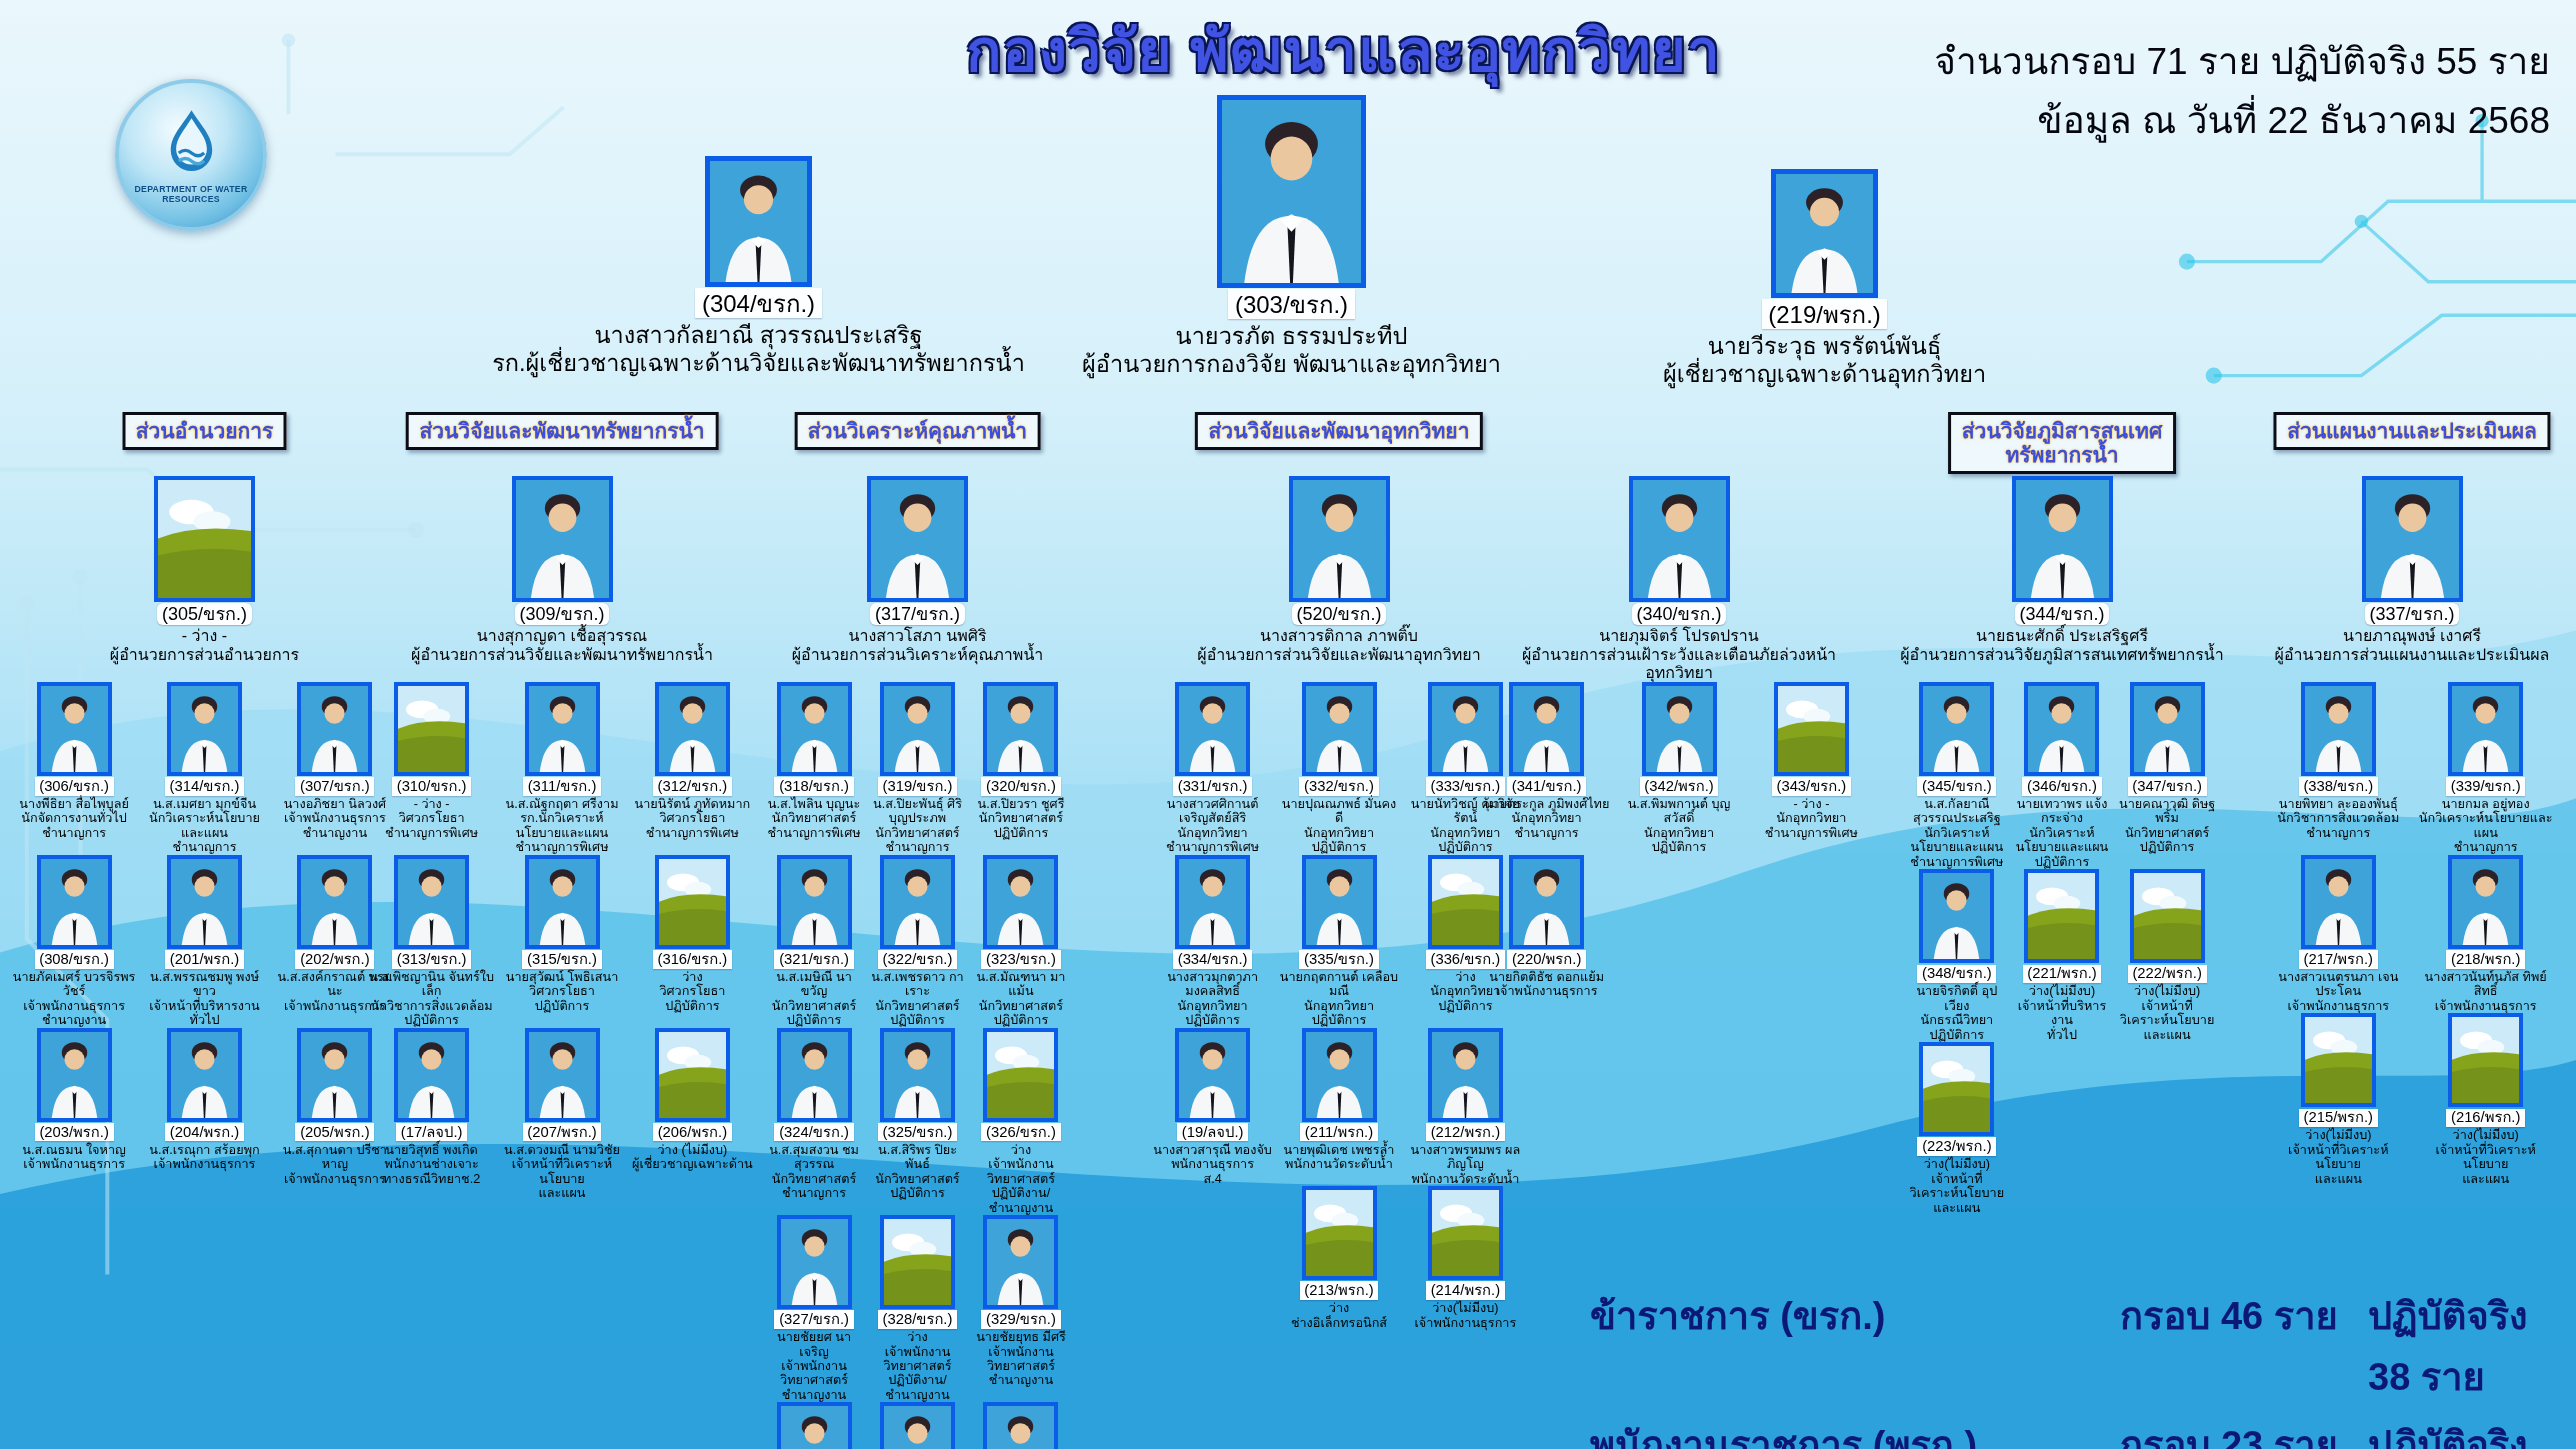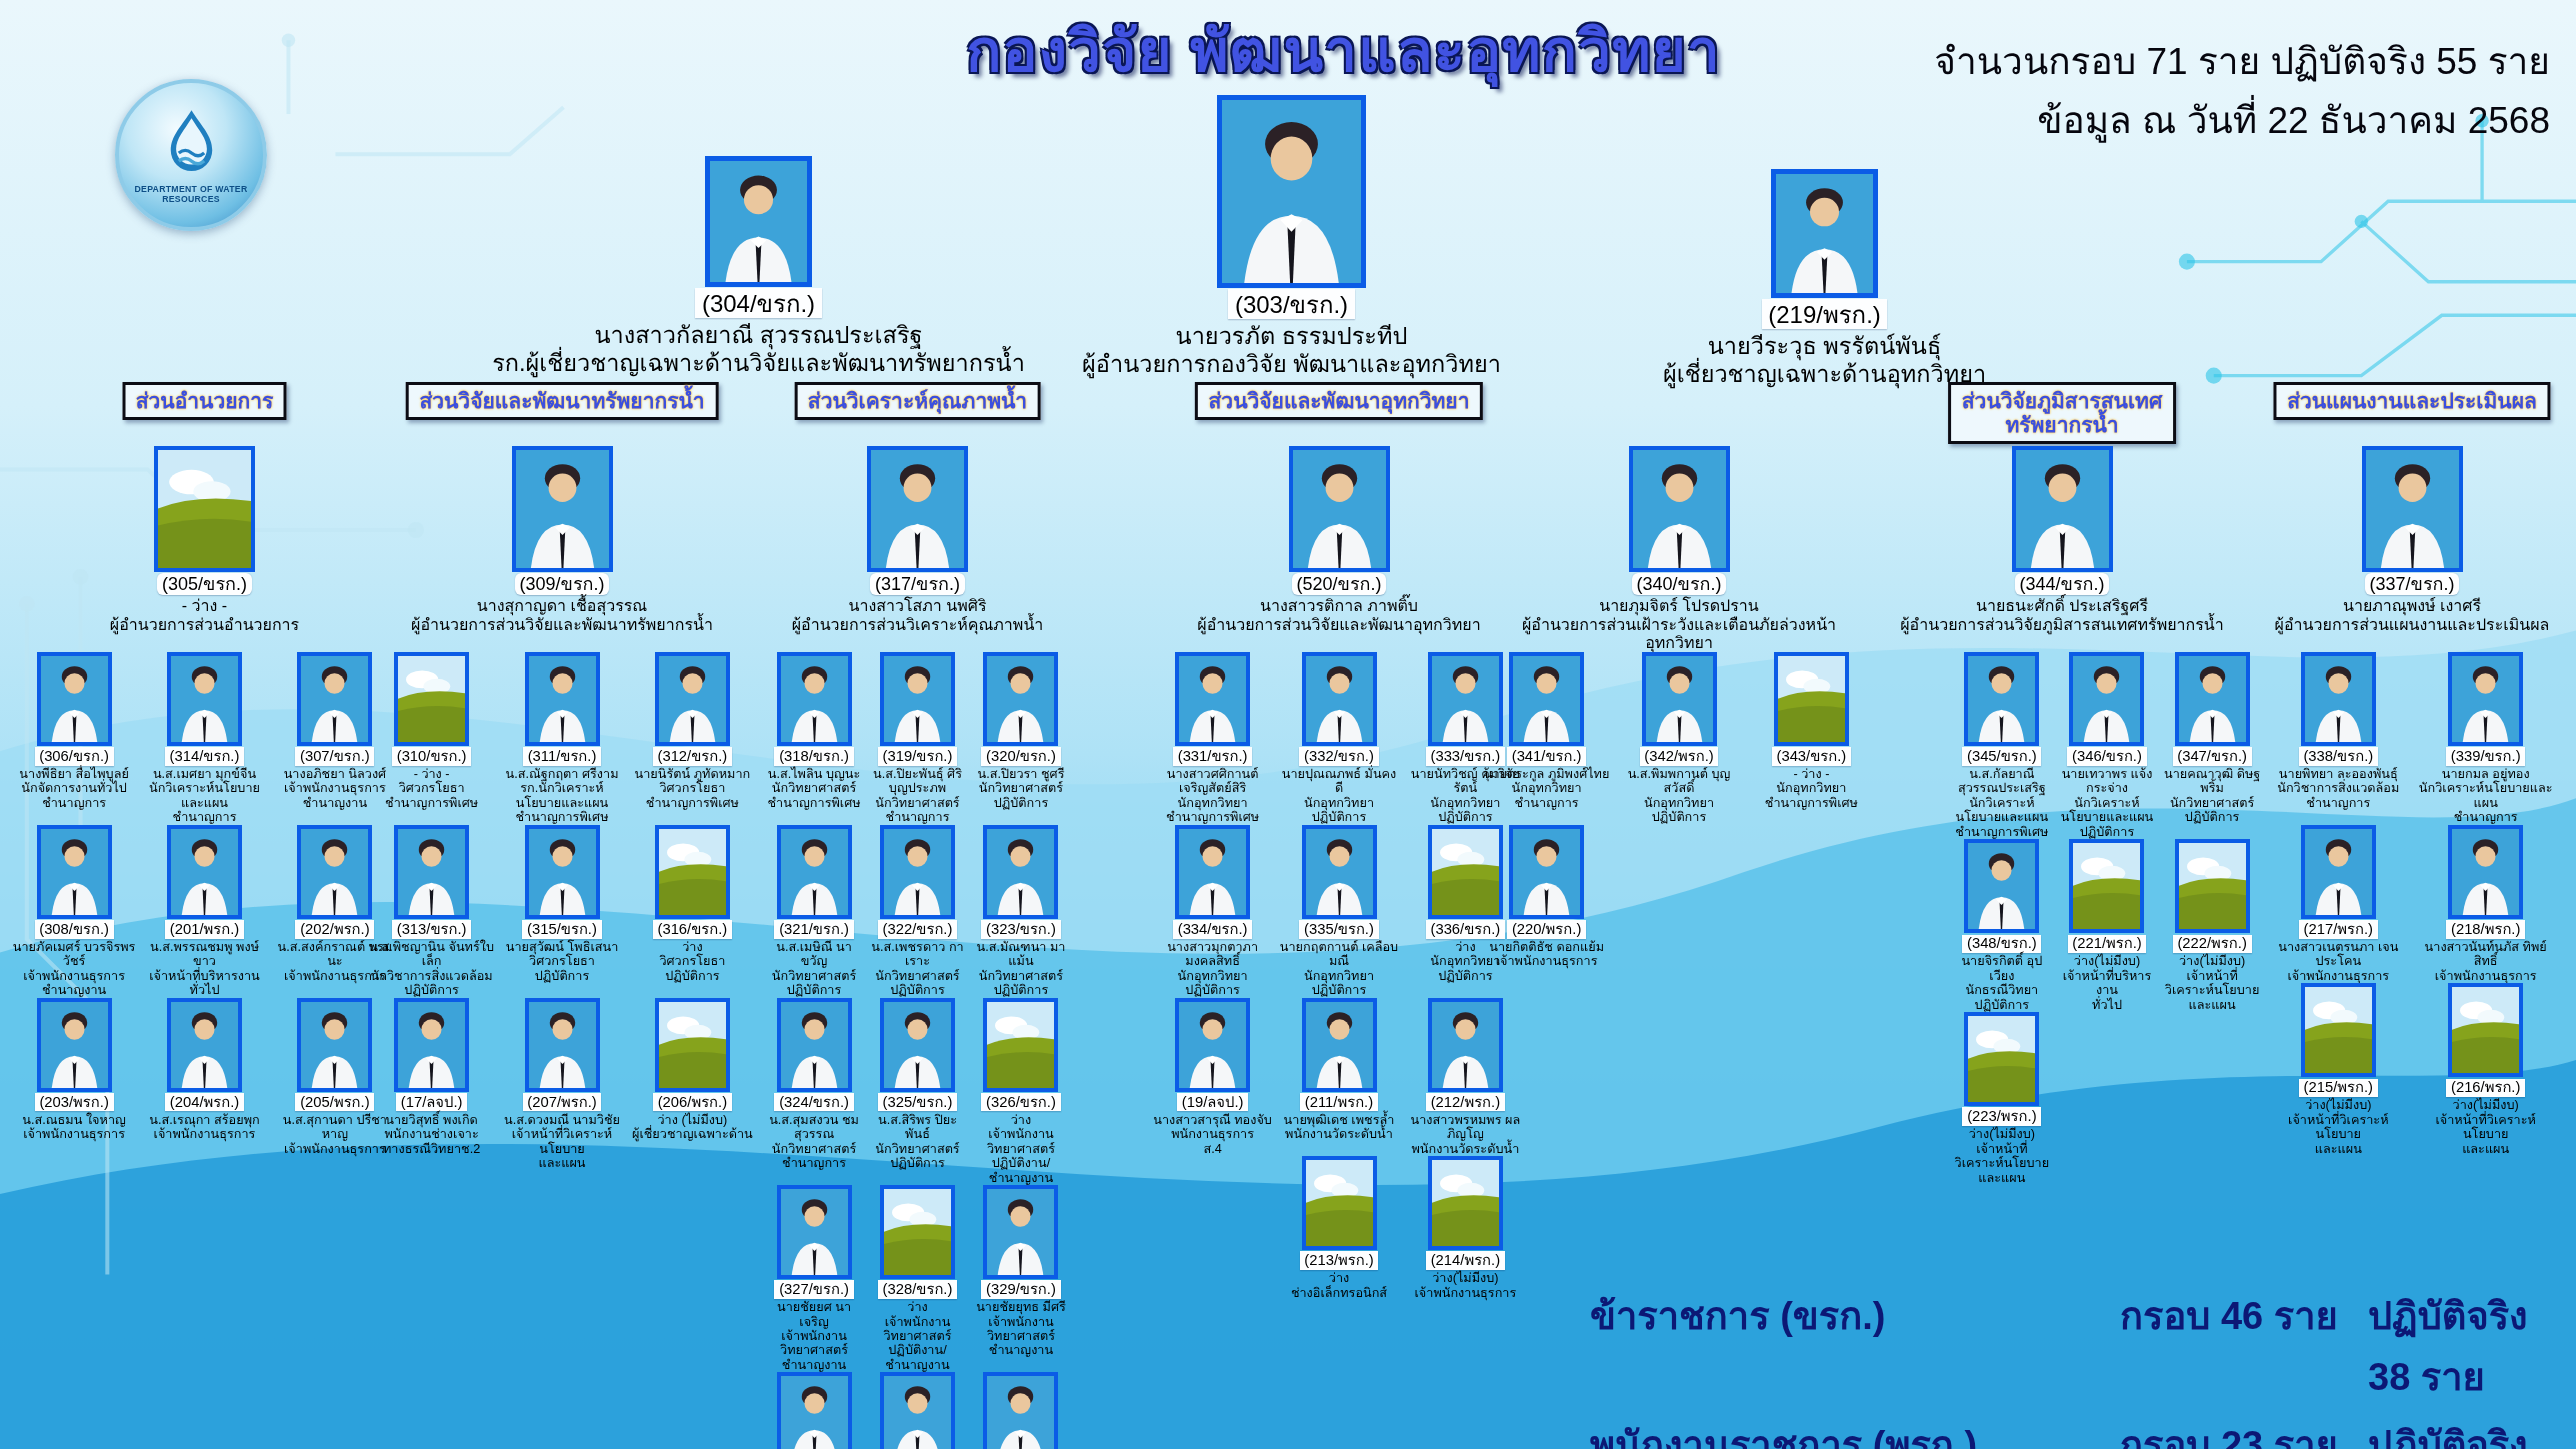--- a/index.html
+++ b/index.html
@@ -37,21 +37,21 @@
   .chief .pid { font-size:18px;border-radius:6px; }
   .chief .plines { font-size:16px; line-height:1.18; }
 
   
   .exec { position:absolute; display:flex; flex-direction:column; align-items:center; text-align:center; }
   .exec .photo { border-width:5.4px; }
   .exec .pid { font-size:24px; padding:1.3px 6.7px; }
   .exec .plines { font-size:23.5px; line-height:1.2; margin-top:2.7px; }
 
   
-  .column { position:absolute; top:382px; height:894px; }
+  .column { position:absolute; top:412px; height:894px; }
   .sec-header { position:absolute; top:0; left:50%; transform:translateX(-50%);
     background:#eef8fd; border:3.4px solid #0c0c14; padding:4px 10.7px; text-align:center;
     font-weight:bold; font-size:21px; line-height:1.15; color:#3a4fe0; white-space:nowrap;
     text-shadow:0 0 2.7px #ffd54d,0 0 1.3px #ff9d2e; box-shadow:2px 2.7px 4px rgba(10,30,80,.35); }
   .rows { position:absolute; top:270px; left:0; width:100%; display:flex; flex-direction:column; }
   .mrow { display:flex; justify-content:center; align-items:flex-start; gap:5.4px; min-height:156px; }
 
   
   .legend { position:absolute; left:1590px; top:1285px; width:979px;
     font-size:38px; font-weight:bold; color:#0c1875; }
@@ -1162,21 +1162,21 @@
               <path d="M47 84 h6 l-2 41 h-2 Z" fill="#15151d"></path>
               <path d="M42 82 l8 8 l8 -8 l-8 -4 Z" fill="#ffffff"></path>
             </svg>
           </div>
           <div class="pid">(344/ขรก.)</div>
           <div class="plines">
             <div>นายธนะศักดิ์ ประเสริฐศรี</div>
             <div>ผู้อำนวยการส่วนวิจัยภูมิสารสนเทศทรัพยากรน้ำ</div>
           </div>
         </div>
-        <div class="rows" style="font-size: 12px; margin-left: 45px;">
+        <div class="rows" style="font-size: 12px;">
           <div class="mrow">
             <div class="card">
               <div class="photo">
                 <svg viewBox="0 0 100 125" preserveAspectRatio="none">
                   <rect width="100" height="125" fill="#3da3d9"></rect>
                   <ellipse cx="50" cy="30" rx="19" ry="15" fill="#2b2126"></ellipse>
                   <circle cx="50" cy="40" r="15" fill="#eac79e"></circle>
                   <path d="M16 125 q6 -46 34 -46 q28 0 34 46 Z" fill="#f5f7f9"></path>
                   <path d="M47 84 h6 l-2 41 h-2 Z" fill="#15151d"></path>
                   <path d="M42 82 l8 8 l8 -8 l-8 -4 Z" fill="#ffffff"></path>

